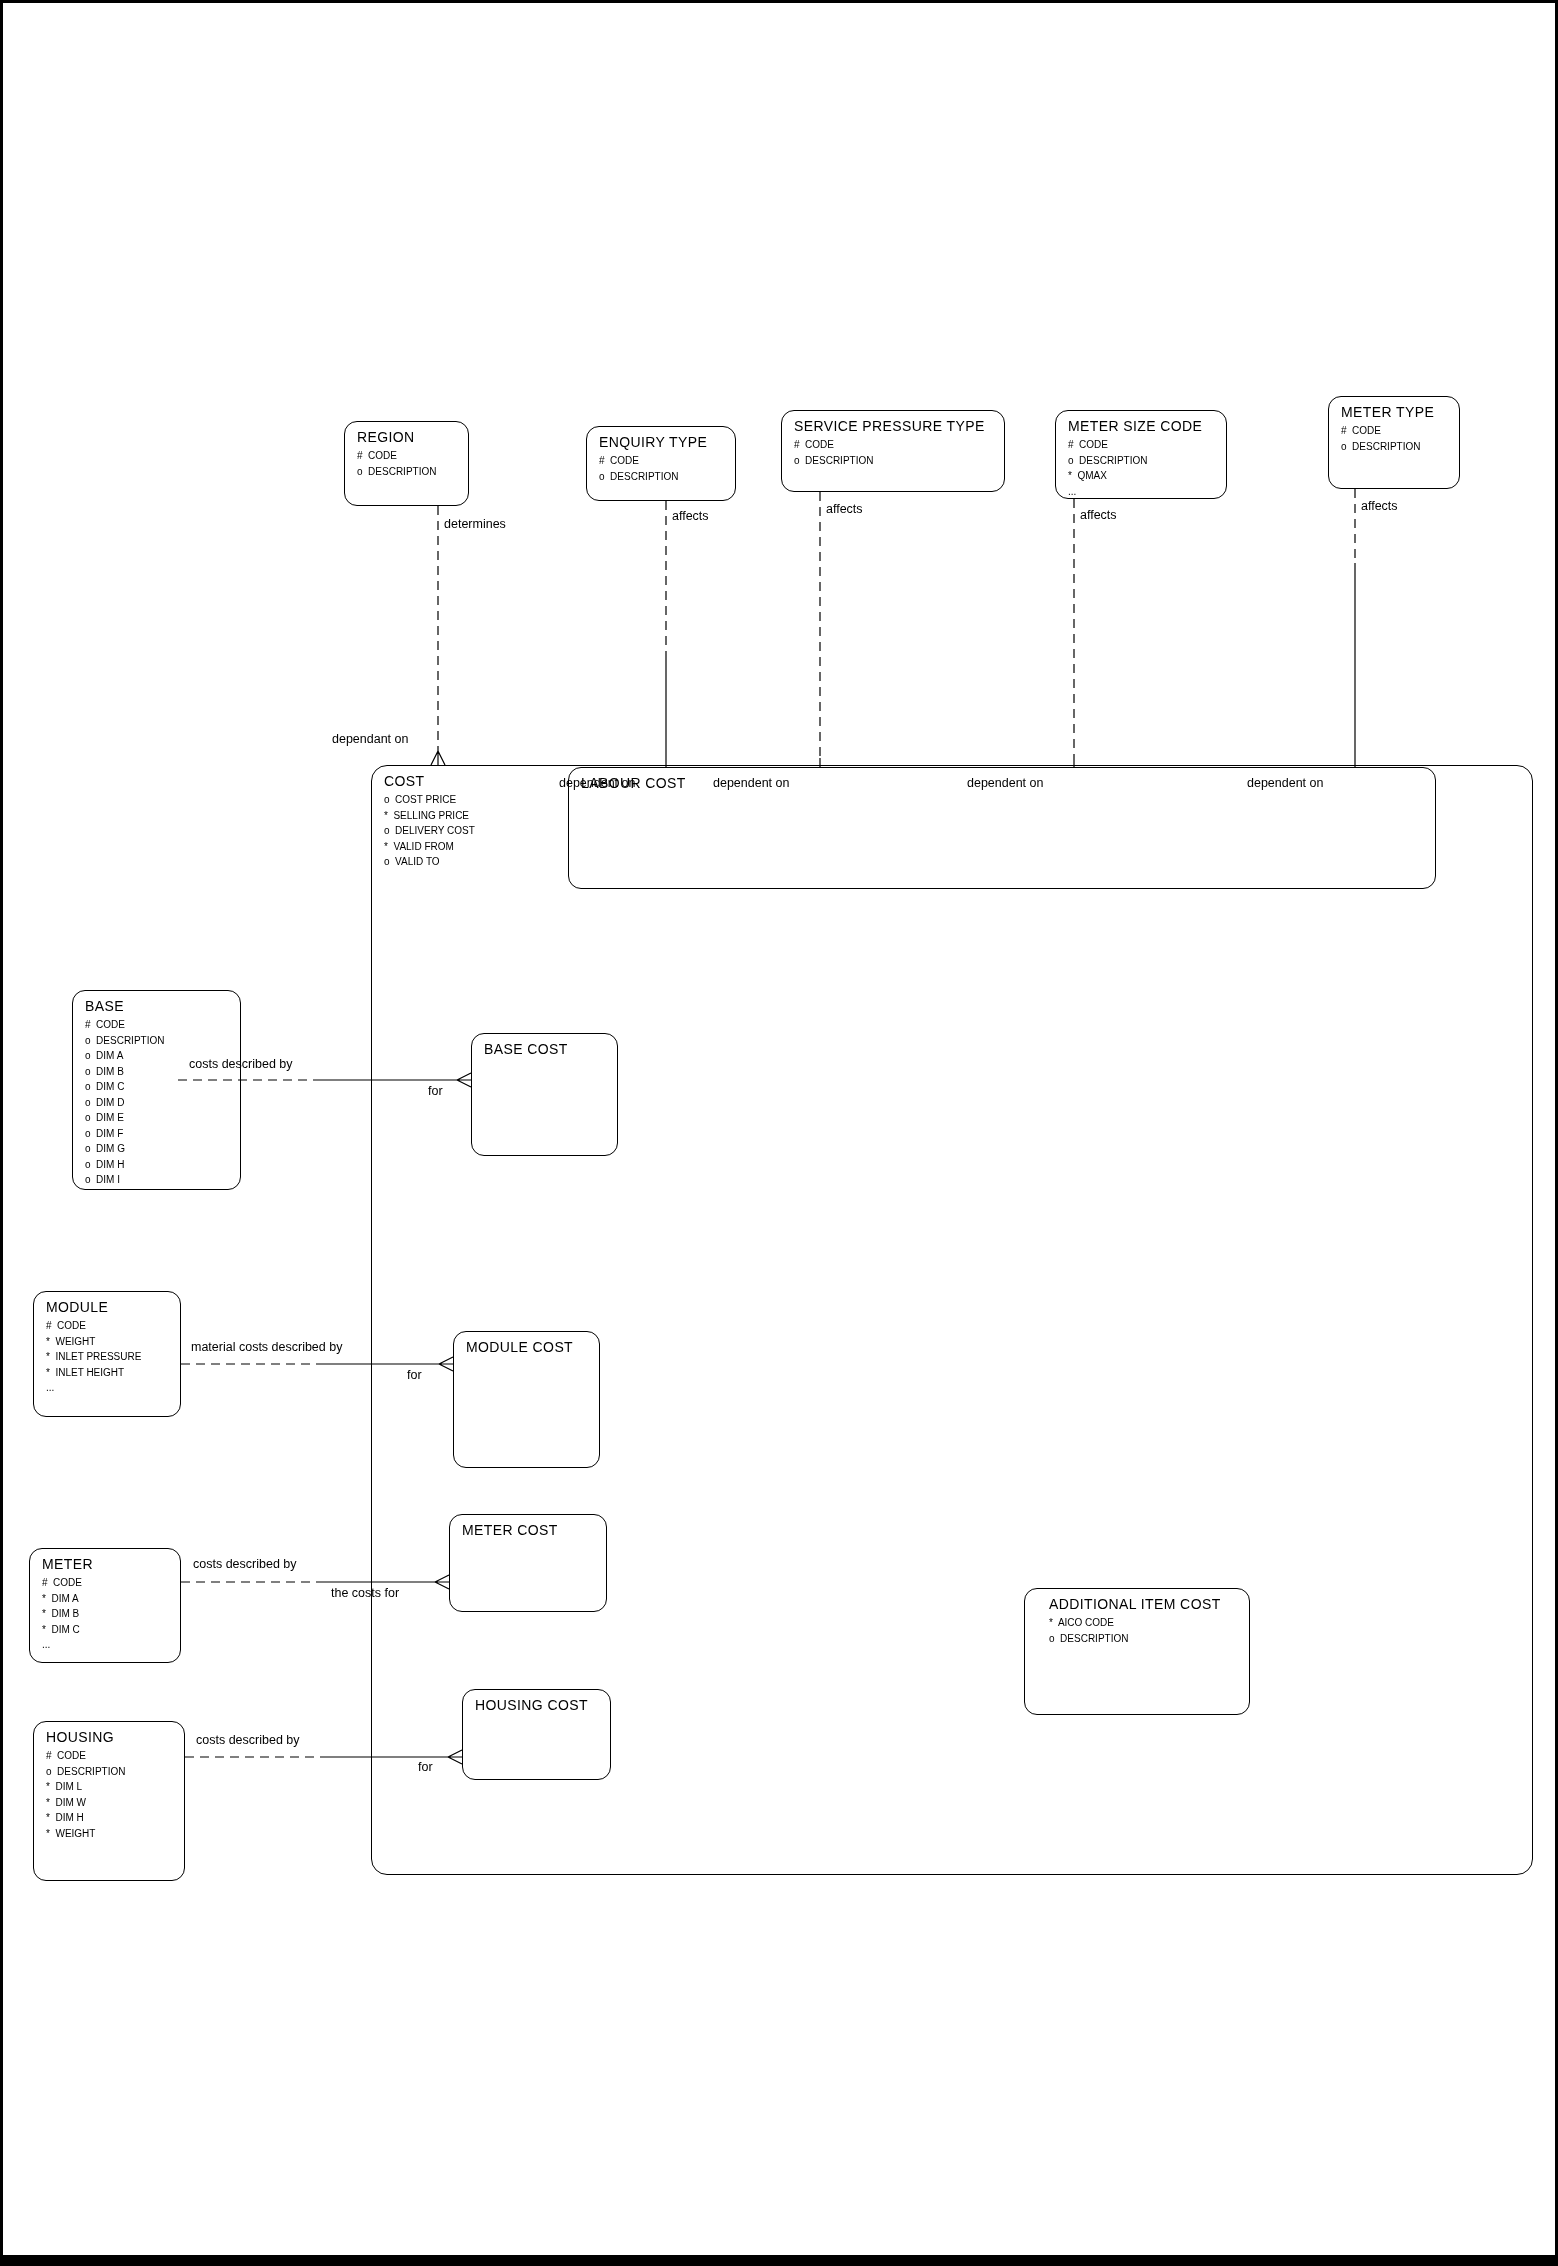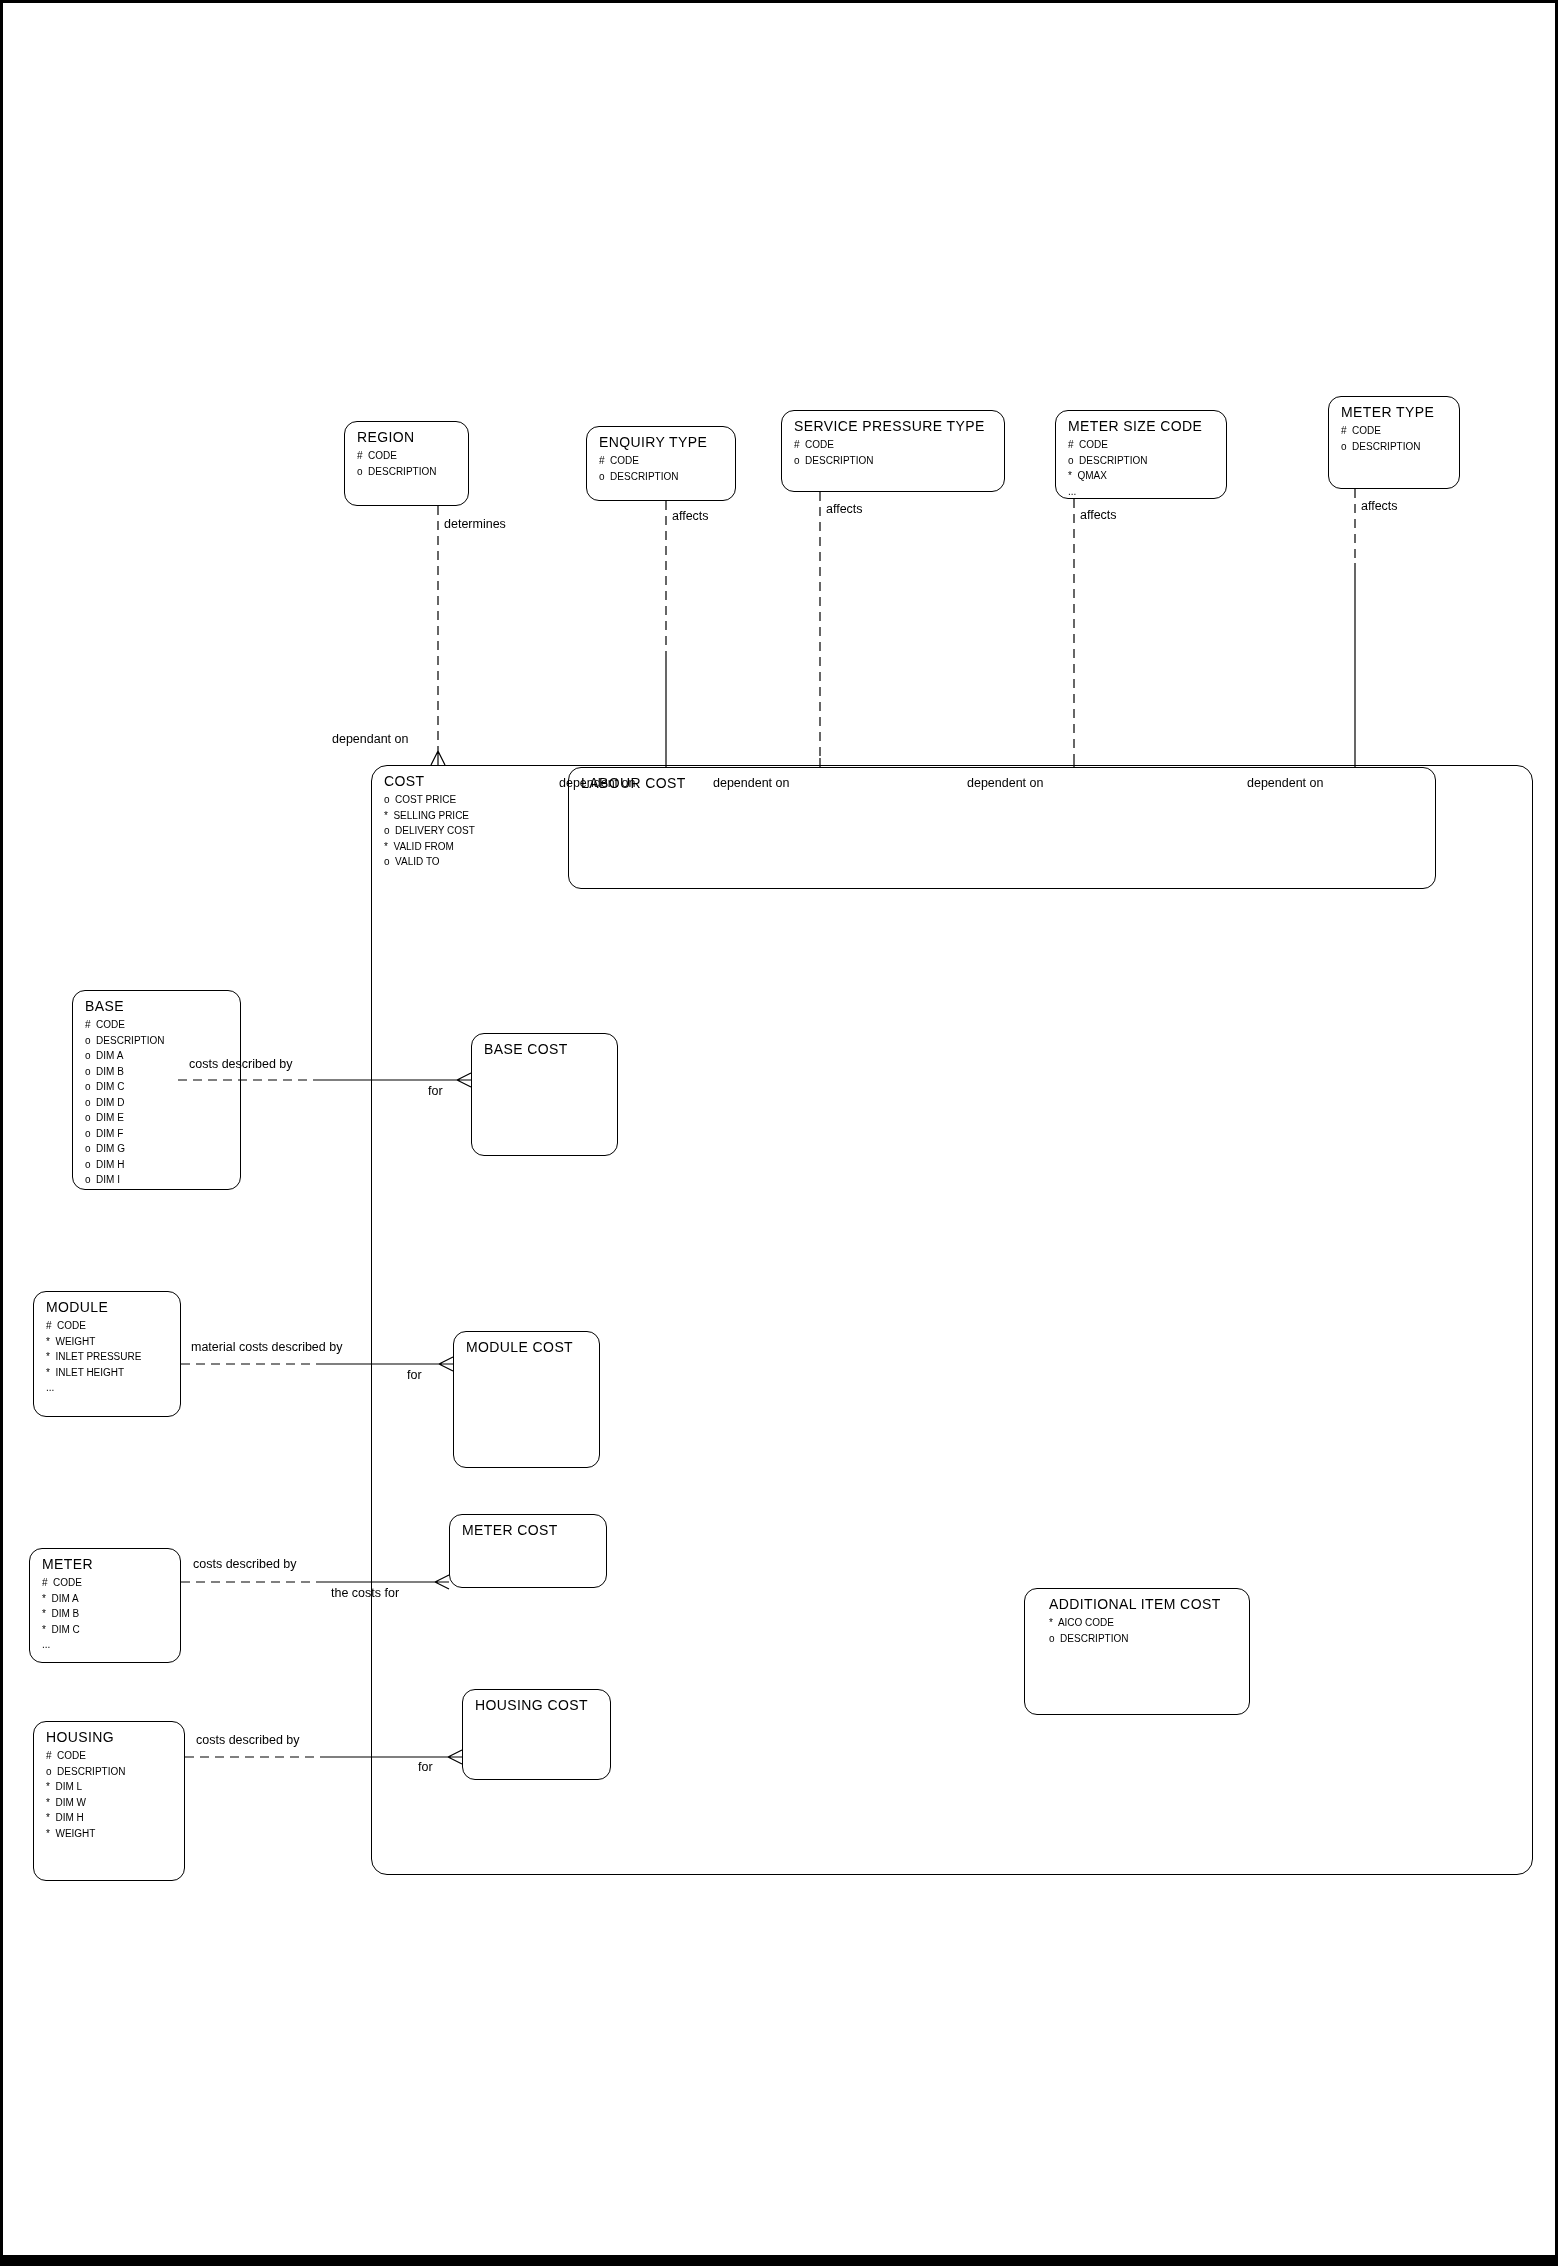--- a/index.html
+++ b/index.html
@@ -122,21 +122,21 @@
   </div>
 
   <div class="entity subbox" style="left:468px; top:1030px; width:147px; height:123px;">
     <div class="t">BASE COST</div>
   </div>
 
   <div class="entity subbox" style="left:450px; top:1328px; width:147px; height:137px;">
     <div class="t">MODULE COST</div>
   </div>
 
-  <div class="entity subbox" style="left:446px; top:1511px; width:158px; height:74px;">
+  <div class="entity subbox" style="left:446px; top:1511px; width:158px; height:98px;">
     <div class="t">METER COST</div>
   </div>
 
   <div class="entity subbox" style="left:459px; top:1686px; width:149px; height:91px;">
     <div class="t">HOUSING COST</div>
   </div>
 
   <div class="entity subbox" style="left:1021px; top:1585px; width:226px; height:127px;padding-left:24px;">
     <div class="t">ADDITIONAL ITEM COST</div>
     <div class="a">*  AICO CODE</div>

